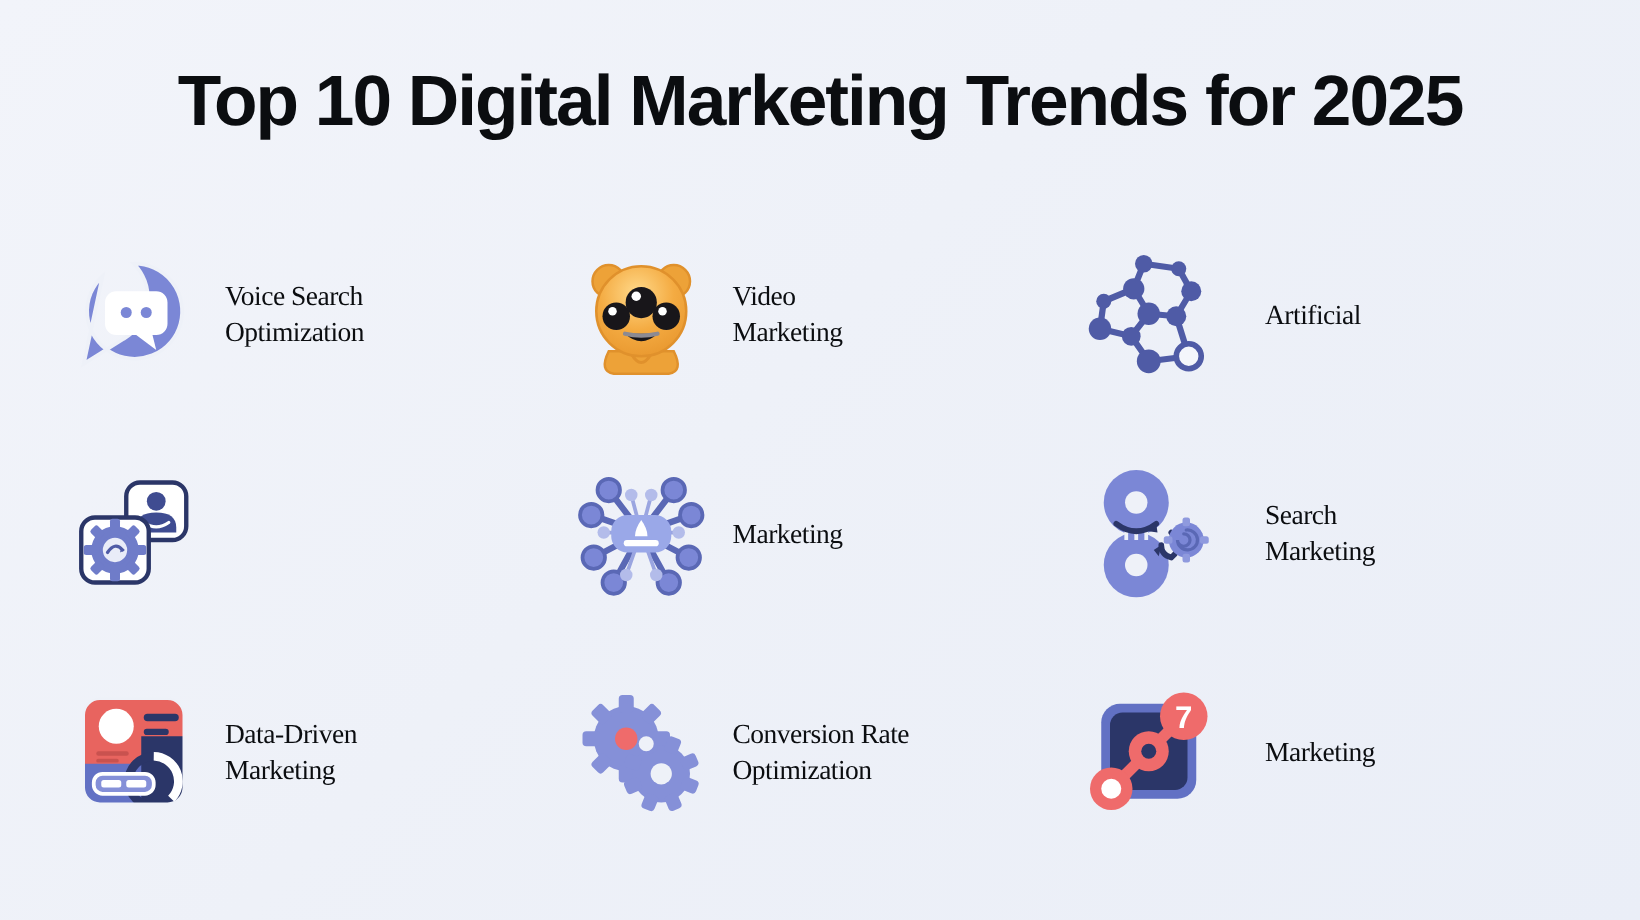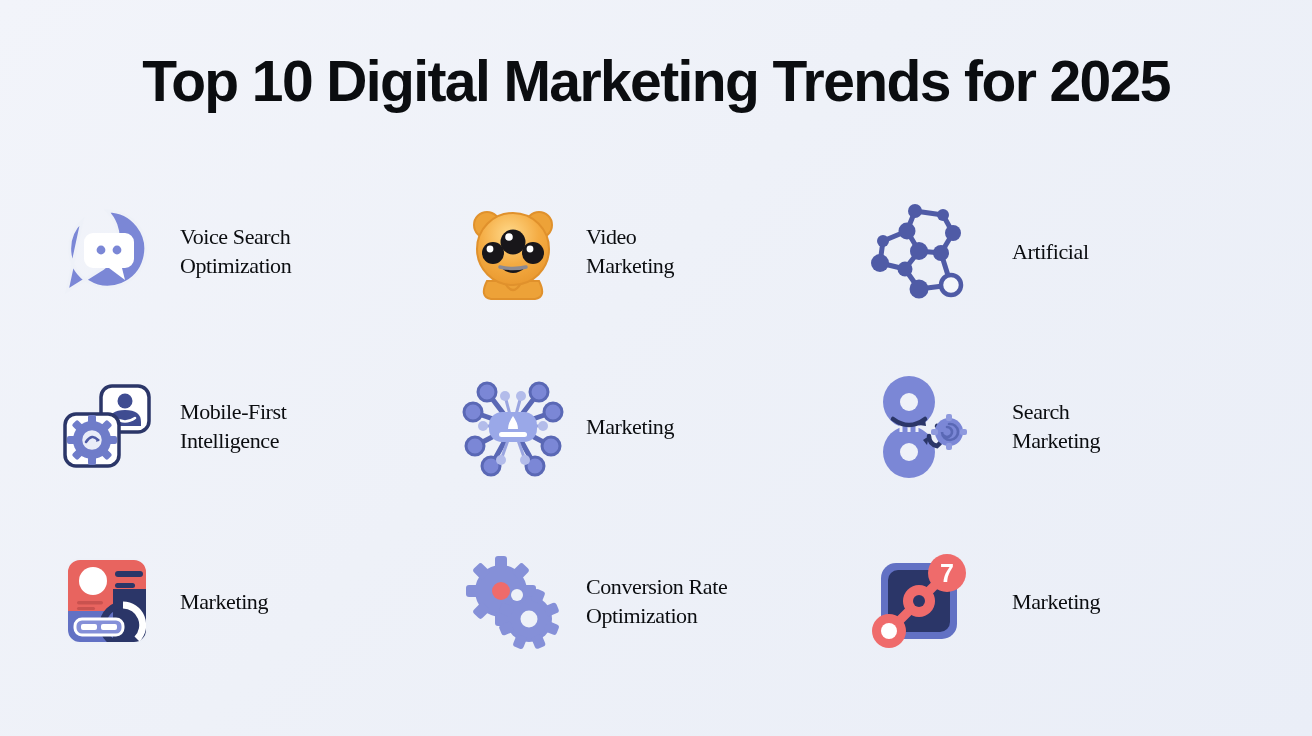--- a/index.html
+++ b/index.html
@@ -200,24 +200,20 @@
                 <rect x="-4" y="15" width="8" height="10" rx="2"></rect>
                 <rect x="-25" y="-4" width="10" height="8" rx="2"></rect>
                 <rect x="15" y="-4" width="10" height="8" rx="2"></rect>
               </g>
             </g>
             <circle cx="0" cy="0" r="11" fill="#e9ecf8" stroke="#6f7cc9" stroke-width="2.5"></circle>
             <path d="M-6 2 q6 -9 12 -2" fill="none" stroke="#4f5ba6" stroke-width="2.6" stroke-linecap="round"></path>
             <path d="M5 -2 l3 2 -4 2 z" fill="#4f5ba6"></path>
           </g>
         </svg>
-      </div>
-      <div class="trend-label">
-        <div>Mobile-First</div>
-        <div>Intelligence</div>
       </div>
     </div>
 
     <div class="trend-item col-2">
       <div class="icon-box">
         <svg width="104" height="104" viewBox="0 0 104 104">
           <g stroke="#5a68b5" stroke-width="5" fill="none" stroke-linecap="round">
             <path d="M52 52 L26 18"></path>
               <path d="M52 52 L78 18"></path>
             <path d="M52 52 L12 38"></path>
@@ -320,20 +316,21 @@
             <circle cx="68" cy="76" r="20" fill="none" stroke="#2b3668" stroke-width="7"></circle>
             <path d="M68 56 a20 20 0 0 1 14 34" fill="none" stroke="#ffffff" stroke-width="7"></path>
             <rect x="20" y="70" width="48" height="16" rx="7" fill="#8590d8" stroke="#ffffff" stroke-width="3"></rect>
             <rect x="26" y="75" width="16" height="6" rx="2" fill="#ffffff"></rect>
             <rect x="46" y="75" width="16" height="6" rx="2" fill="#ffffff"></rect>
           </g>
           <rect x="12" y="10" width="80" height="84" rx="13" fill="none" stroke="#eef1f8" stroke-width="2"></rect>
         </svg>
       </div>
       <div class="trend-label">
+        <div>Data-Driven</div>
         <div>Marketing</div>
       </div>
     </div>
 
     <div class="trend-item col-2">
       <div class="icon-box">
         <svg width="104" height="104" viewBox="0 0 104 104">
           <g transform="translate(40,42)">
             <g fill="#8590d8">
               <circle cx="0" cy="0" r="26"></circle>

